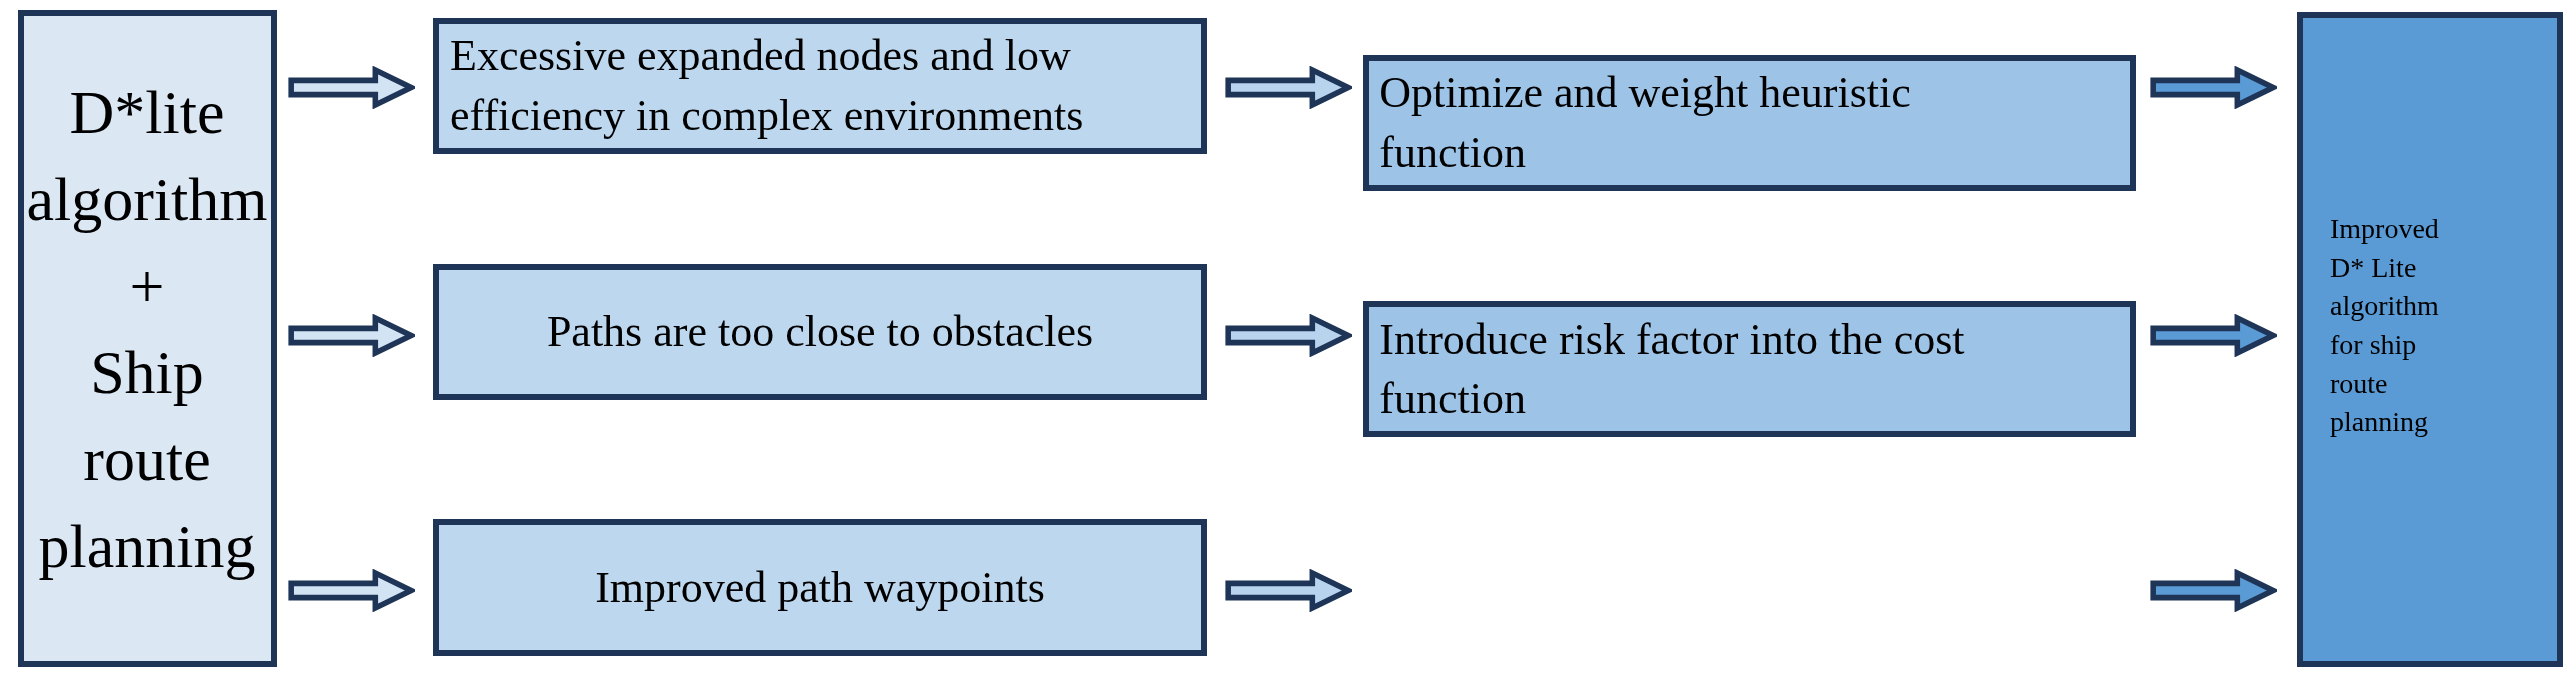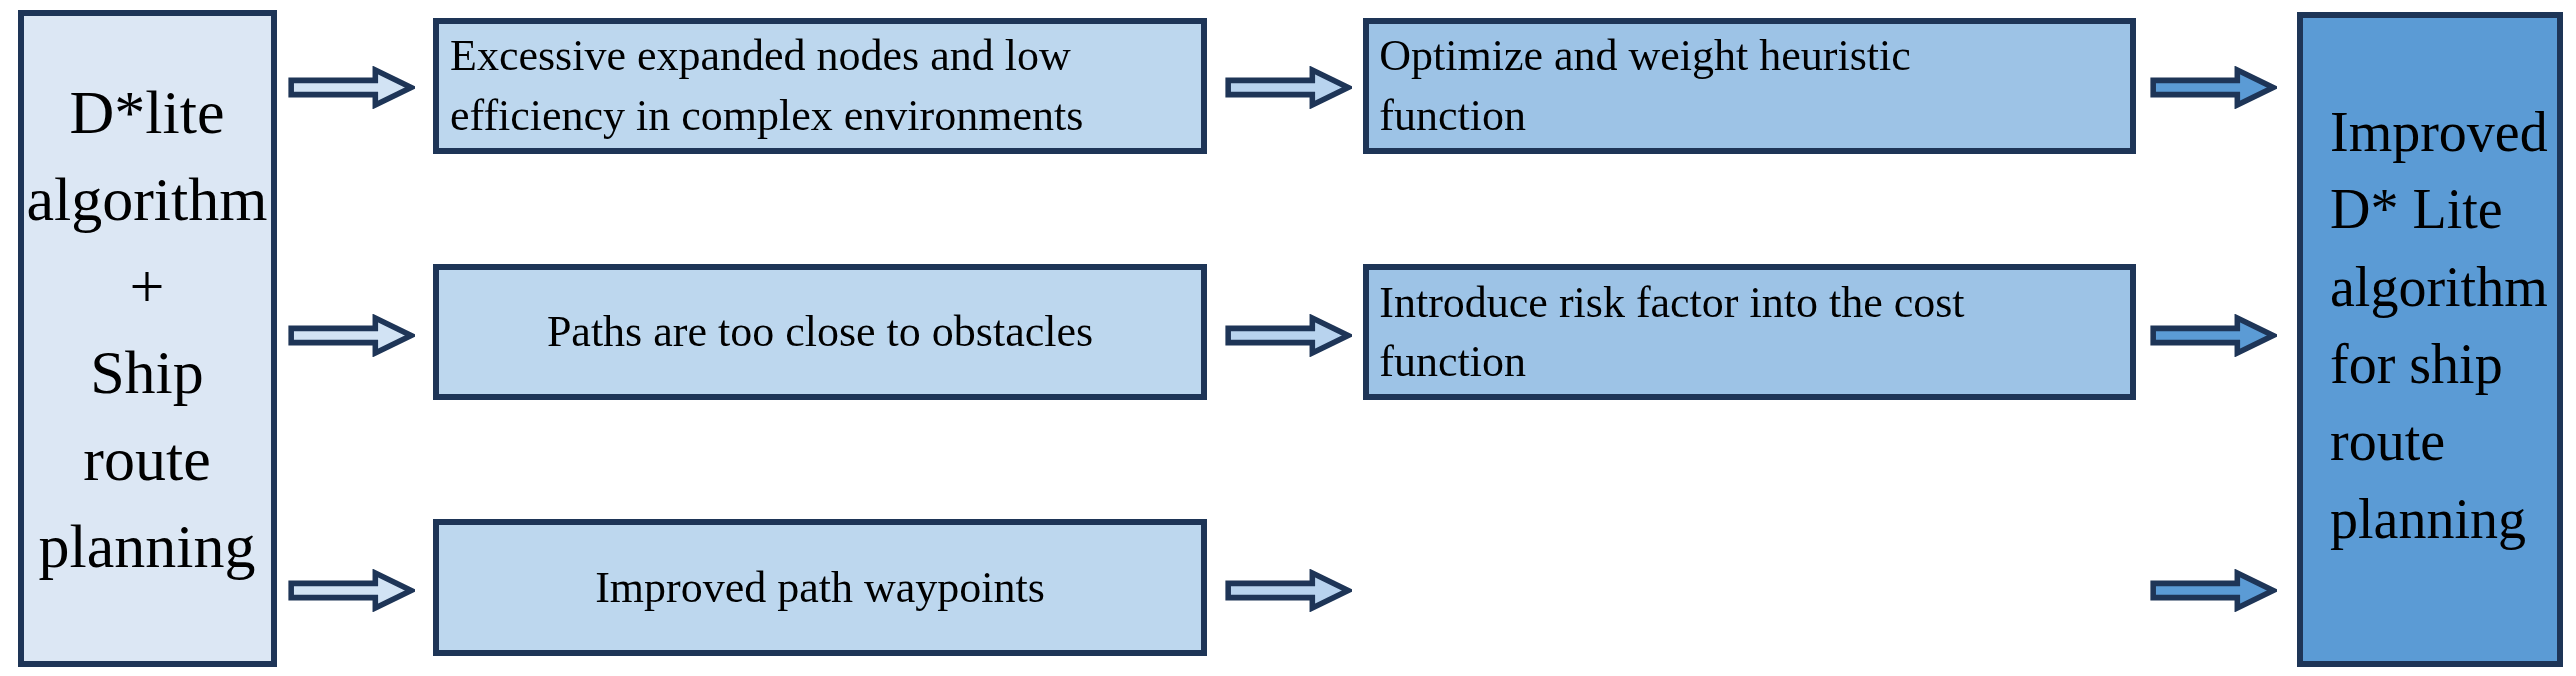--- a/index.html
+++ b/index.html
@@ -31,38 +31,38 @@
     justify-content: center;
     text-align: center;
     font-size: 62px;
     line-height: 1.4;
     padding-bottom: 19px;
   }
   .result {
     left: 2297px; top: 12px; width: 266px; height: 655px;
     background: var(--result-fill, #5b9bd5);
     text-align: left;
-    font-size: 56px;
+    font-size: 28px;
     line-height: 1.38;
     padding-left: 27px;
     padding-bottom: 27px;
   }
   
   .mid {
     font-size: 44px;
     line-height: 1.35;
   }
   .problem  { left: 433px;  width: 774px; background: var(--problem-fill, #bdd7ee); }
   .solution { left: 1363px; width: 773px; background: var(--solution-fill, #9dc3e6); }
   .row1 { top: 17.5px;  height: 136px; }
   .row2 { top: 264px; height: 136px; }
   .row3 { top: 519px; height: 137px; }
   .align-left   { justify-content: flex-start; text-align: left; padding-left: 11px; padding-right: 6.4px; }
   .align-center { justify-content: center; text-align: center; }
-  .solution.align-left { padding-left: 10.3px; }
+  .solution.align-left { padding-left: 10.3px; margin-top: 37px; }
   
   .arr { position: absolute; width: 127px; height: 43px; display: block; }
   .col1 { left: 288px; }
   .col2 { left: 1225px; }
   .col3 { left: 2150px; }
   .arow1 { top: 66px; }
   .arow2 { top: 314px; }
   .arow3 { top: 569px; }
   .arr-l1 { color: var(--arrow-level1-fill, #d2e3f4); }
   .arr-l2 { color: var(--arrow-level2-fill, #b8d3ee); }

